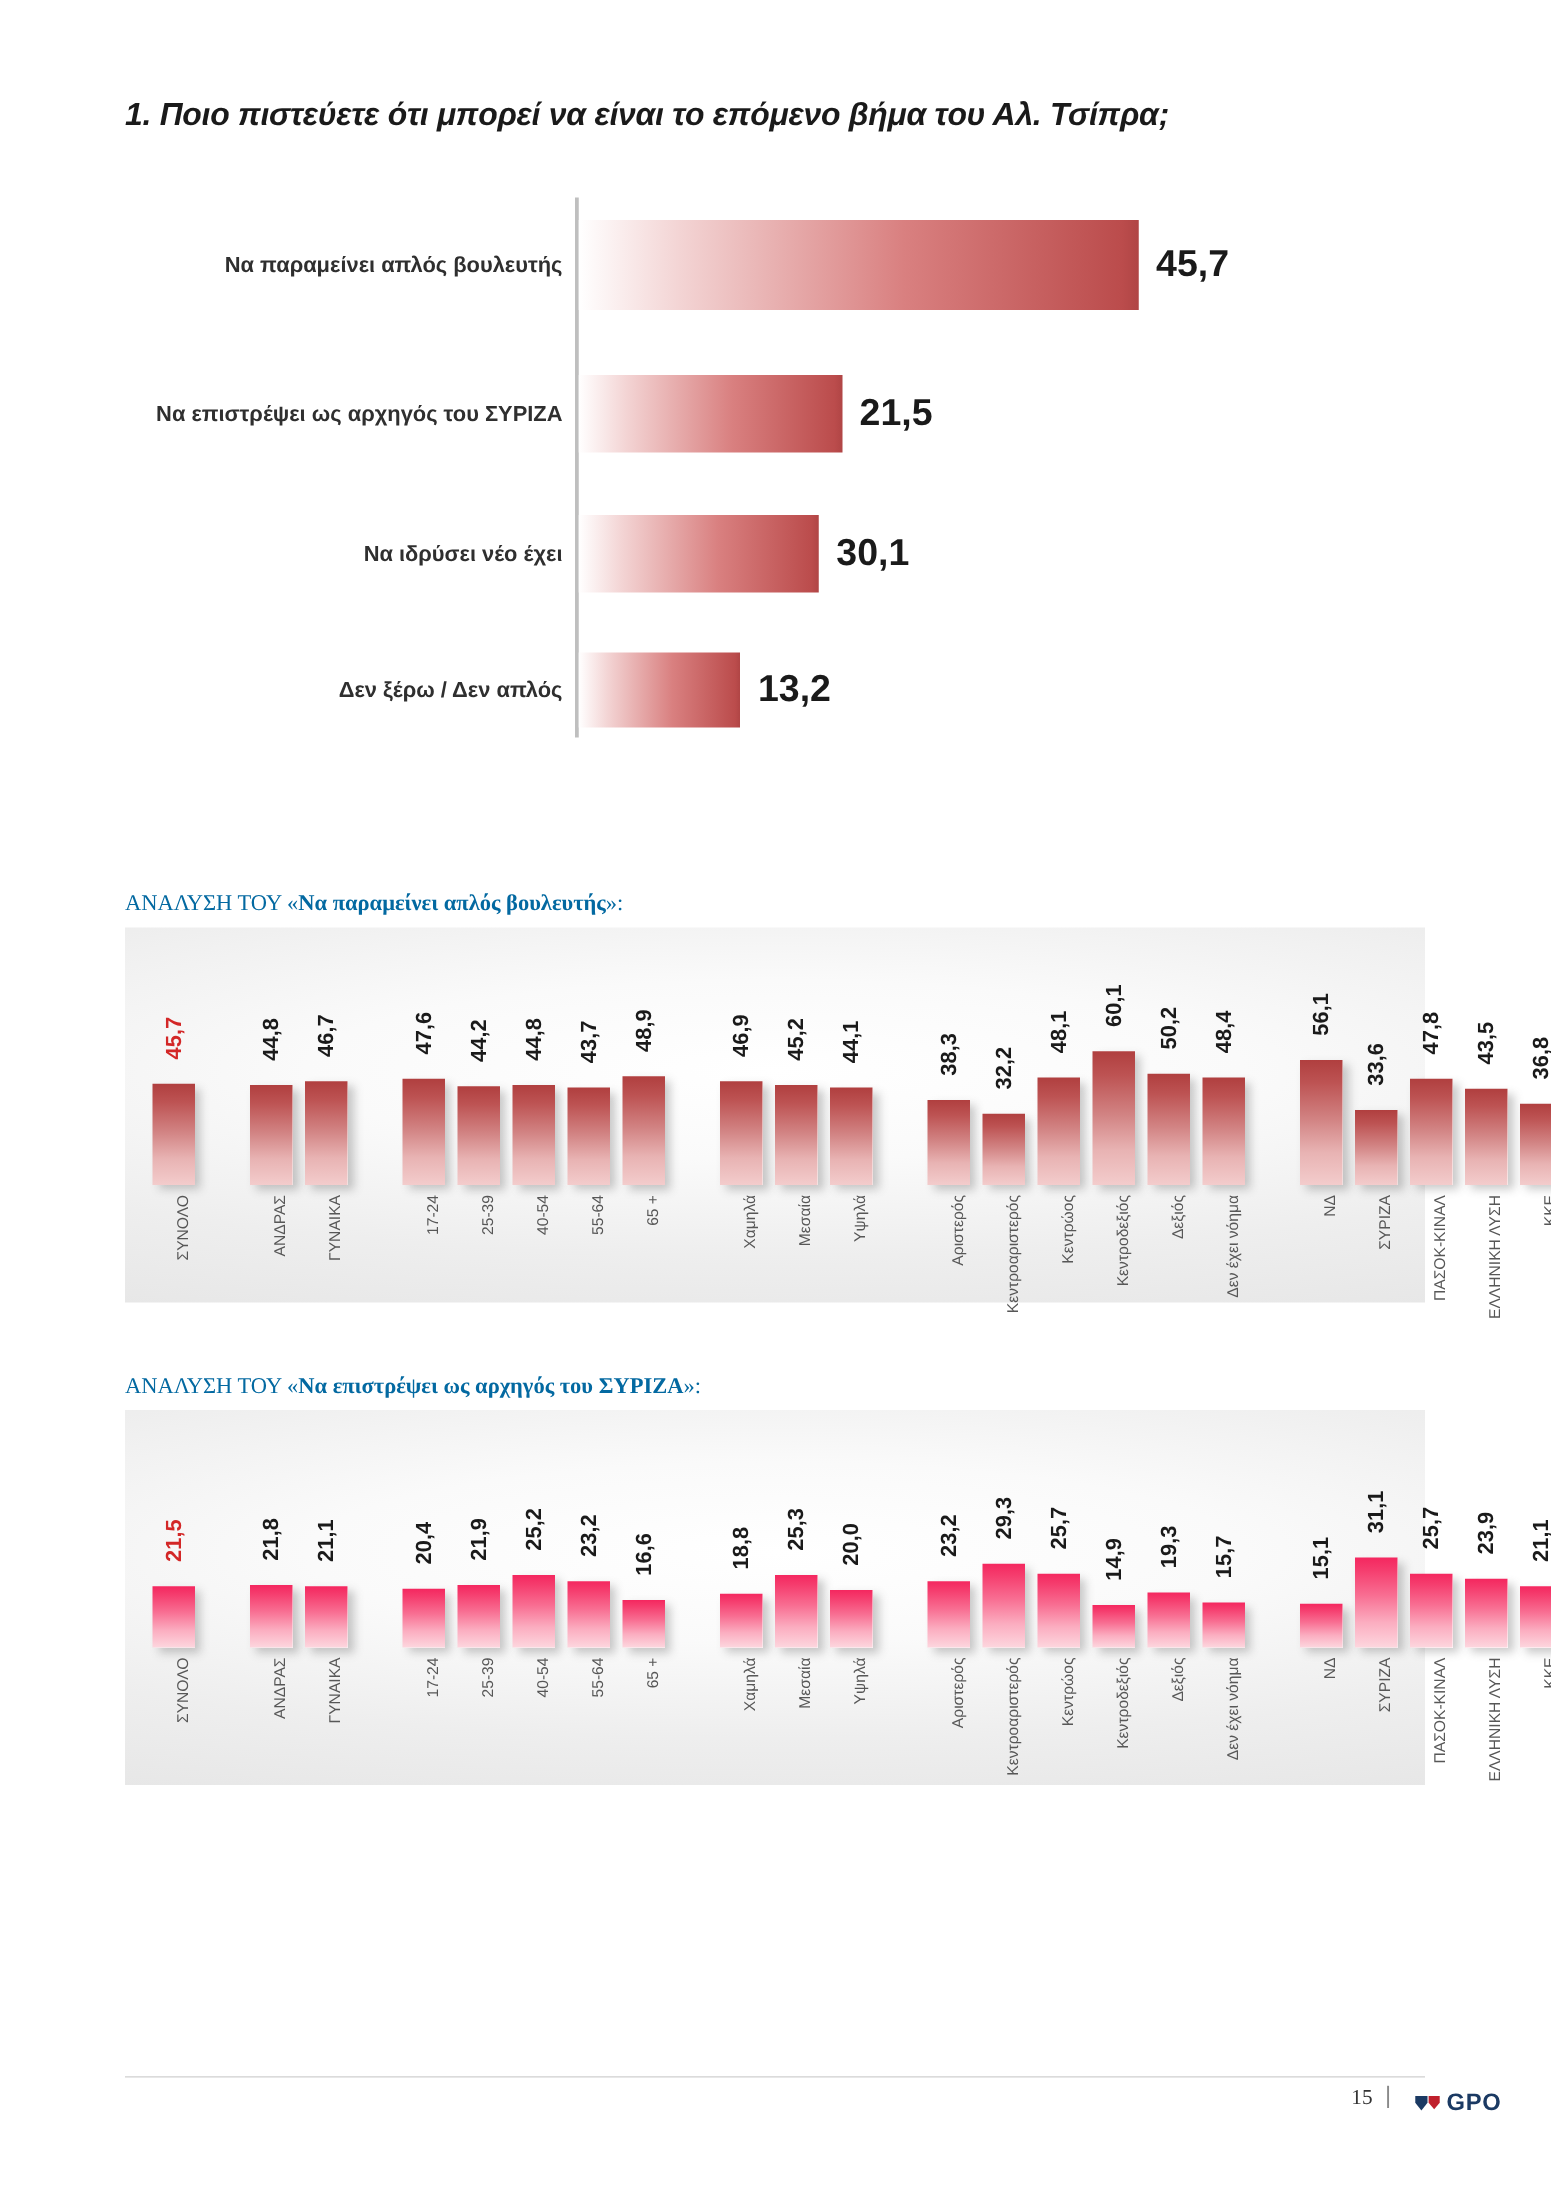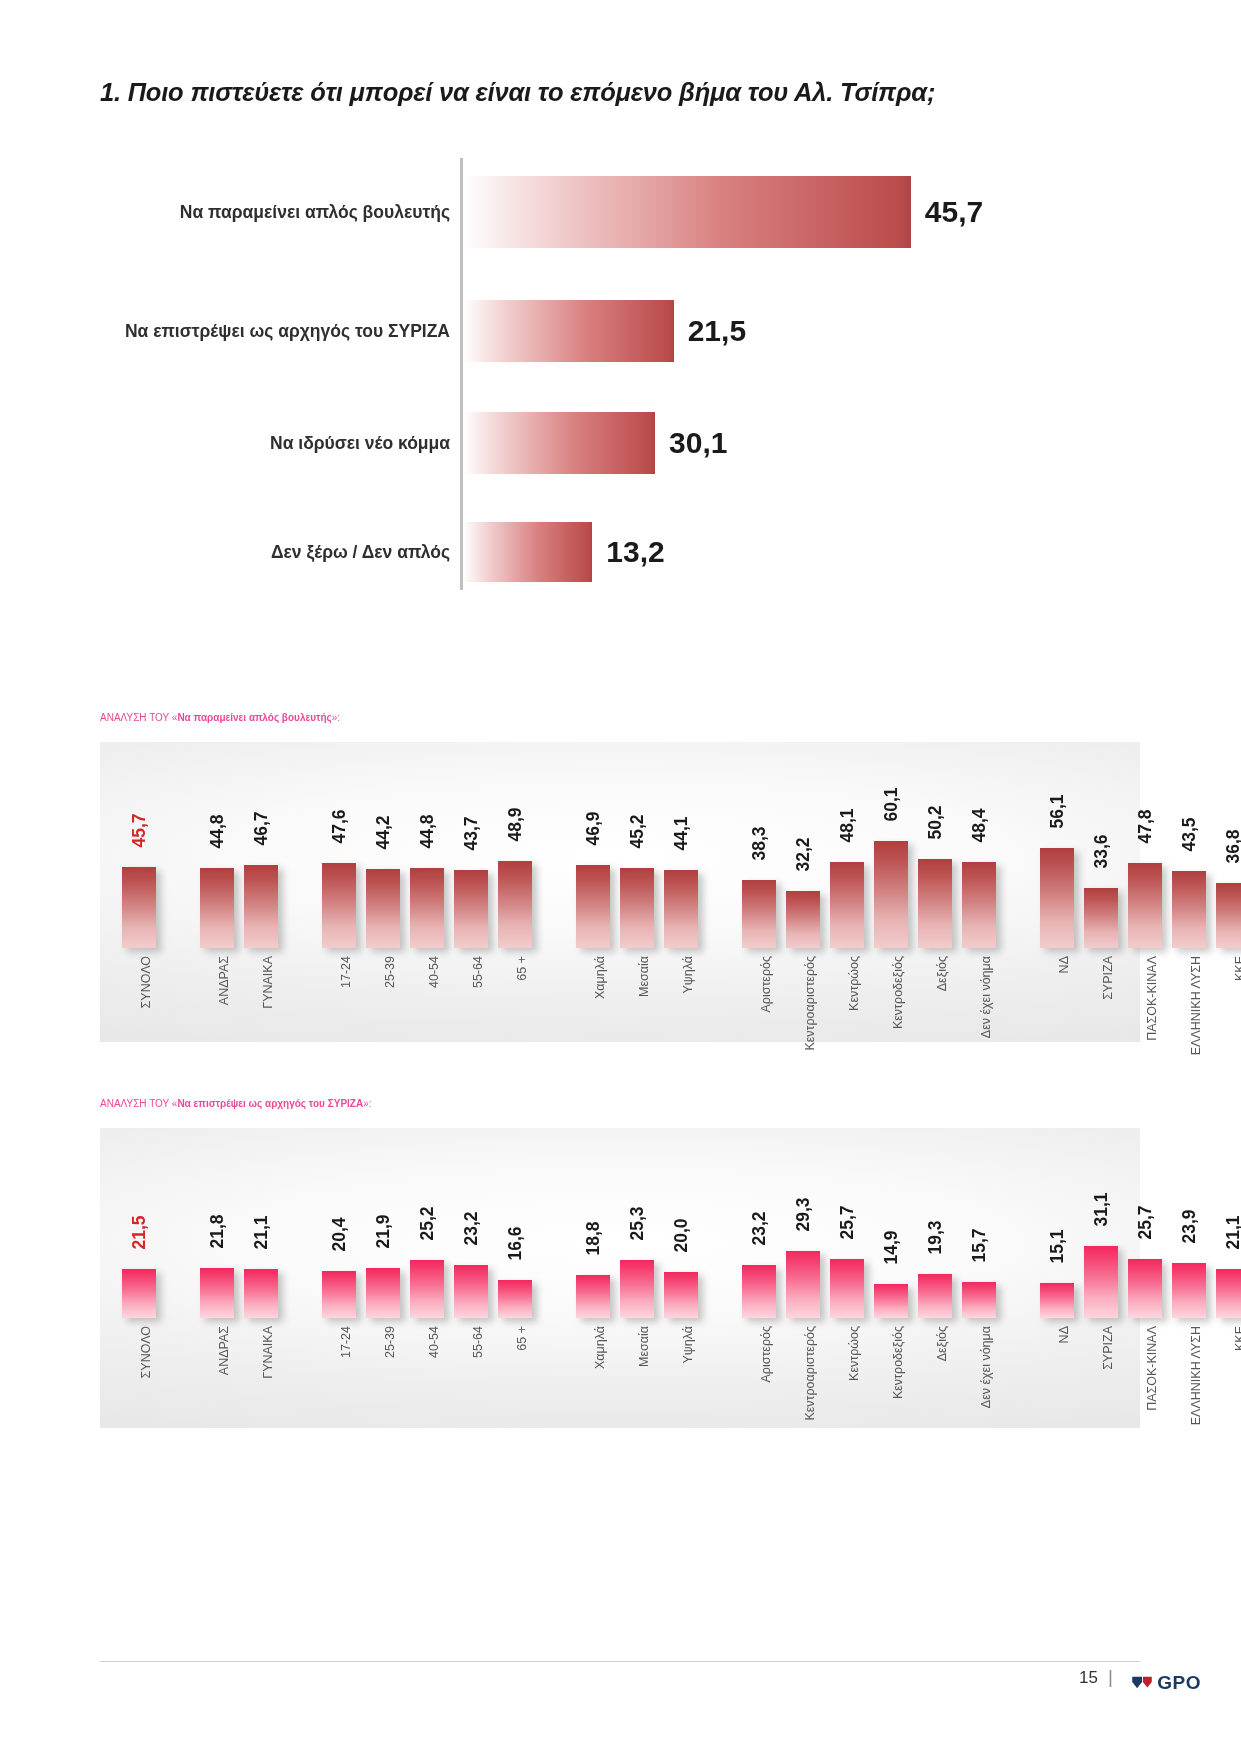--- a/index.html
+++ b/index.html
@@ -49,21 +49,21 @@
   }
   .mval{
     position:absolute; top:50%; transform:translateY(-50%);
     font-size:30px; font-weight:bold; color:#1a1a1a;
     white-space:nowrap;
   }
 
   
   .an-caption{
     position:absolute;
-    font-size:10px; color:#ec4899; white-space:nowrap;
+    font-size:18px; color:#0369a1; white-space:nowrap;font-family:Liberation Serif, serif;
   }
   .an-caption b{ font-weight:bold; }
 
   .an-panel{
     position:absolute;
     background:
       radial-gradient(ellipse 120% 80% at 50% 38%, #ffffff 0%, #fafafa 30%, #eeeeee 62%, #e4e4e4 100%);
   }
 
   .grp{ position:absolute; bottom:0; height:100%; }
@@ -93,21 +93,21 @@
     white-space:nowrap;
   }
 
   
   .footer-rule{
     position:absolute; left:100px; top:1661px;
     width:1040px; height:1px; background:#d0d0d0;
   }
   .page-num{
     position:absolute; right:143px; top:1668px;
-    font-size:17px; color:#333; font-family:Liberation Sans, sans-serif;
+    font-size:17px; color:#333; font-family:Liberation Serif, serif;
   }
   .page-sep{
     position:absolute; right:128px; top:1666px;
     font-size:19px; color:#8a8a8a;
   }
   .logo{
     position:absolute; right:40px; top:1672px;
     display:flex; align-items:center; gap:4px;
   }
   .logo-mark{ width:22px; height:16px; display:block; }
@@ -128,21 +128,21 @@
         <div class="mlabel">Να παραμείνει απλός βουλευτής</div>
         <div class="mbar" style="width: 447.86px;"></div>
         <div class="mval" style="left: 824.86px;">45,7</div>
       </div>
       <div class="mrow" style="top: 142px; height: 62px;">
         <div class="mlabel">Να επιστρέψει ως αρχηγός του ΣΥΡΙΖΑ</div>
         <div class="mbar" style="width: 210.7px;"></div>
         <div class="mval" style="left: 587.7px;">21,5</div>
       </div>
       <div class="mrow" style="top: 254px; height: 62px;">
-        <div class="mlabel">Να ιδρύσει νέο κόμμα</div>
+        <div class="mlabel">Να ιδρύσει νέο έχει</div>
         <div class="mbar" style="width: 192.08px;"></div>
         <div class="mval" style="left: 569.08px;">30,1</div>
       </div>
       <div class="mrow" style="top: 364px; height: 60px;">
         <div class="mlabel">Δεν ξέρω / Δεν απλός</div>
         <div class="mbar" style="width: 129.36px;"></div>
         <div class="mval" style="left: 506.36px;">13,2</div>
       </div>
     </div>
 </div>

